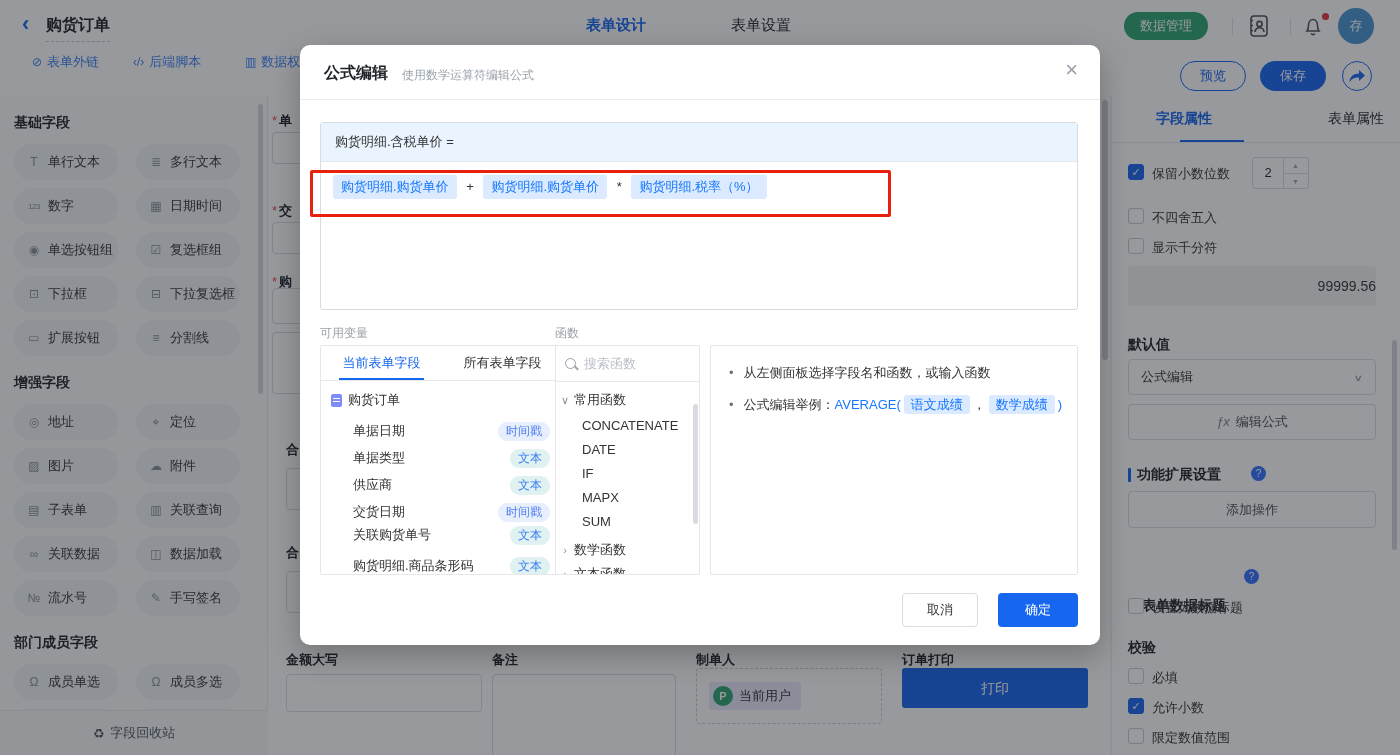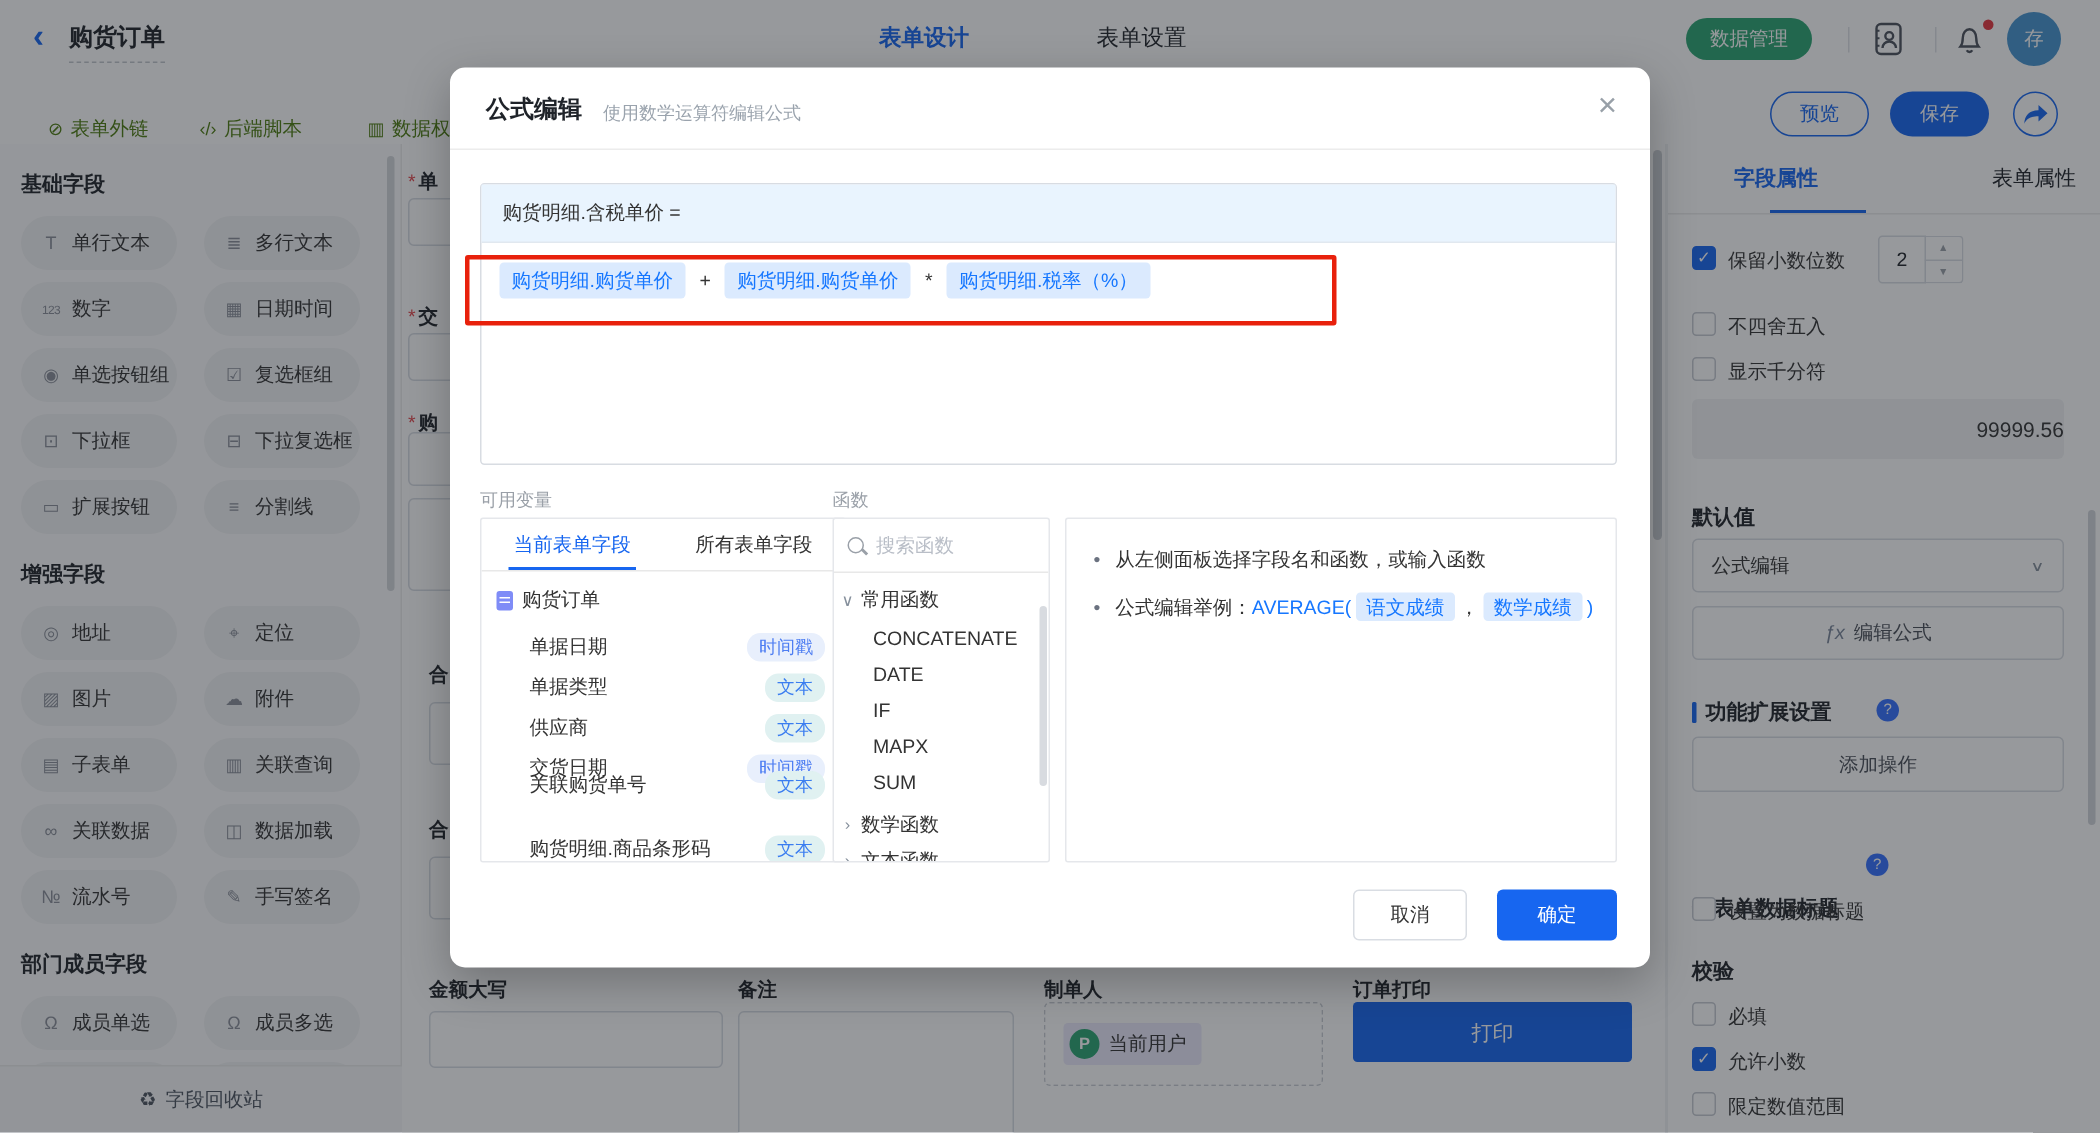--- a/index.html
+++ b/index.html
@@ -15,21 +15,21 @@
   .top-tab.active{color:#1766f0;font-weight:bold;}
   .pill-green{left:1124px;top:12px;height:28px;line-height:28px;padding:0 16px;border-radius:15px;
               background:#2ba471;color:#fff;font-size:13px;cursor:pointer;}
   .vsep{top:18px;width:1px;height:17px;background:#dfe1e5;}
   .icon-btn{top:13px;width:26px;height:26px;}
   .bell-dot{left:1322px;top:13px;width:7px;height:7px;border-radius:50%;background:#e5353e;}
   .avatar{left:1338px;top:8px;width:36px;height:36px;border-radius:50%;background:#4694d0;color:#fff;
           font-size:13px;text-align:center;line-height:36px;cursor:pointer;}
   
   .toolbar{left:0;top:52px;width:1400px;height:44px;background:#fff;}
-  .tool-link{top:25px;font-size:13px;color:#4d7c0f;cursor:pointer;white-space:nowrap;}
+  .tool-link{top:1px;font-size:13px;color:#3b82f6;cursor:pointer;white-space:nowrap;}
   .tool-link .tl-icon{display:inline-block;margin-right:5px;font-size:12px;}
   .btn-preview{left:1180px;top:61px;width:66px;height:30px;line-height:28px;box-sizing:border-box;
                border:1px solid #1766f0;border-radius:15px;color:#1766f0;background:#fff;font-size:13px;text-align:center;cursor:pointer;}
   .btn-save{left:1260px;top:61px;width:66px;height:30px;line-height:30px;border-radius:15px;
             background:#1766f0;color:#fff;font-size:13px;text-align:center;cursor:pointer;}
   .btn-share{left:1342px;top:61px;width:30px;height:30px;box-sizing:border-box;border:1px solid #1766f0;
              border-radius:50%;background:#fff;cursor:pointer;text-align:center;}
   
   .sidebar{left:0;top:96px;width:268px;bottom:0;background:#fcfcfd;border-right:1px solid #ececec;box-sizing:border-box;}
   .sec-title{font-size:14px;font-weight:bold;color:#1f2329;margin:18px 0 12px 14px;}
@@ -397,21 +397,21 @@
         <span class="v-badge tx">文本</span>
       </div>
     <div class="v-row" style="top:126px;">
         <span class="v-name">供应商</span>
         <span class="v-badge tx">文本</span>
       </div>
     <div class="v-row" style="top:153px;">
         <span class="v-name">交货日期</span>
         <span class="v-badge ts">时间戳</span>
       </div>
-    <div class="v-row" style="top:164px;">
+    <div class="v-row" style="top:176px;">
         <span class="v-name">关联购货单号</span>
         <span class="v-badge tx">文本</span>
       </div>
     <div class="v-row" style="top:207px;">
         <span class="v-name">购货明细.商品条形码</span>
         <span class="v-badge tx">文本</span>
       </div>
     <div class="v-scroll"></div>
   </div>
 

